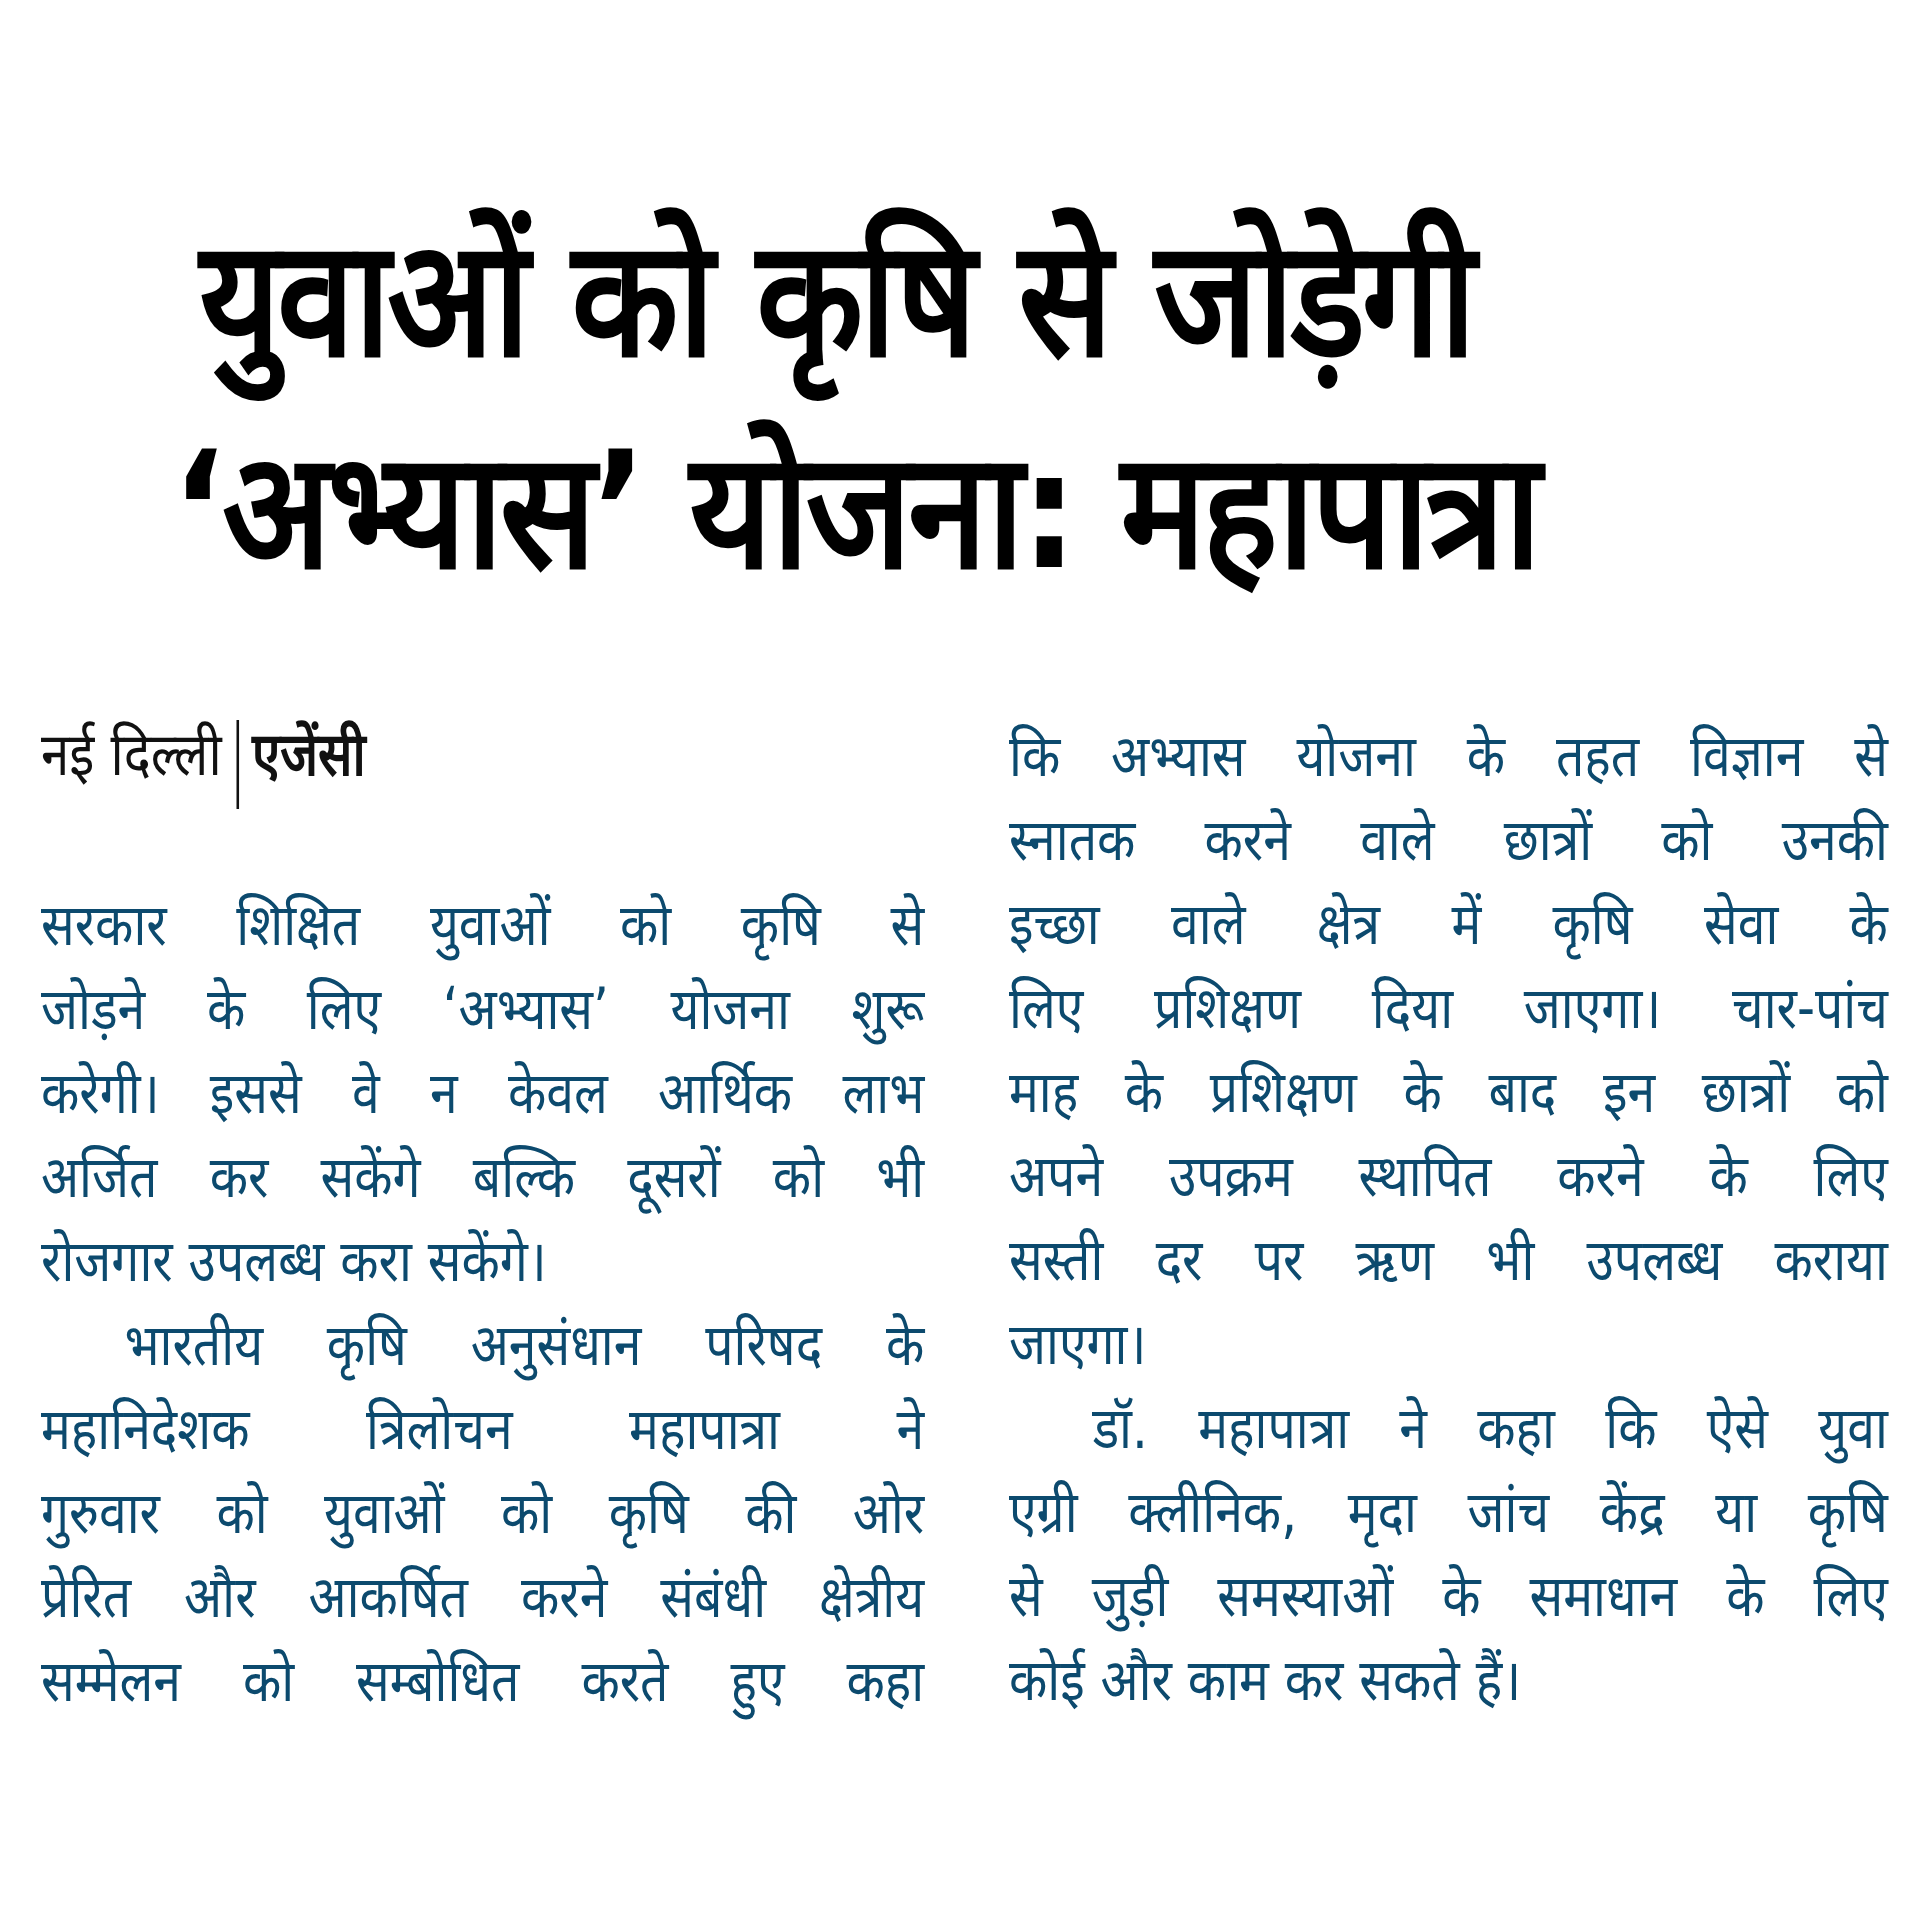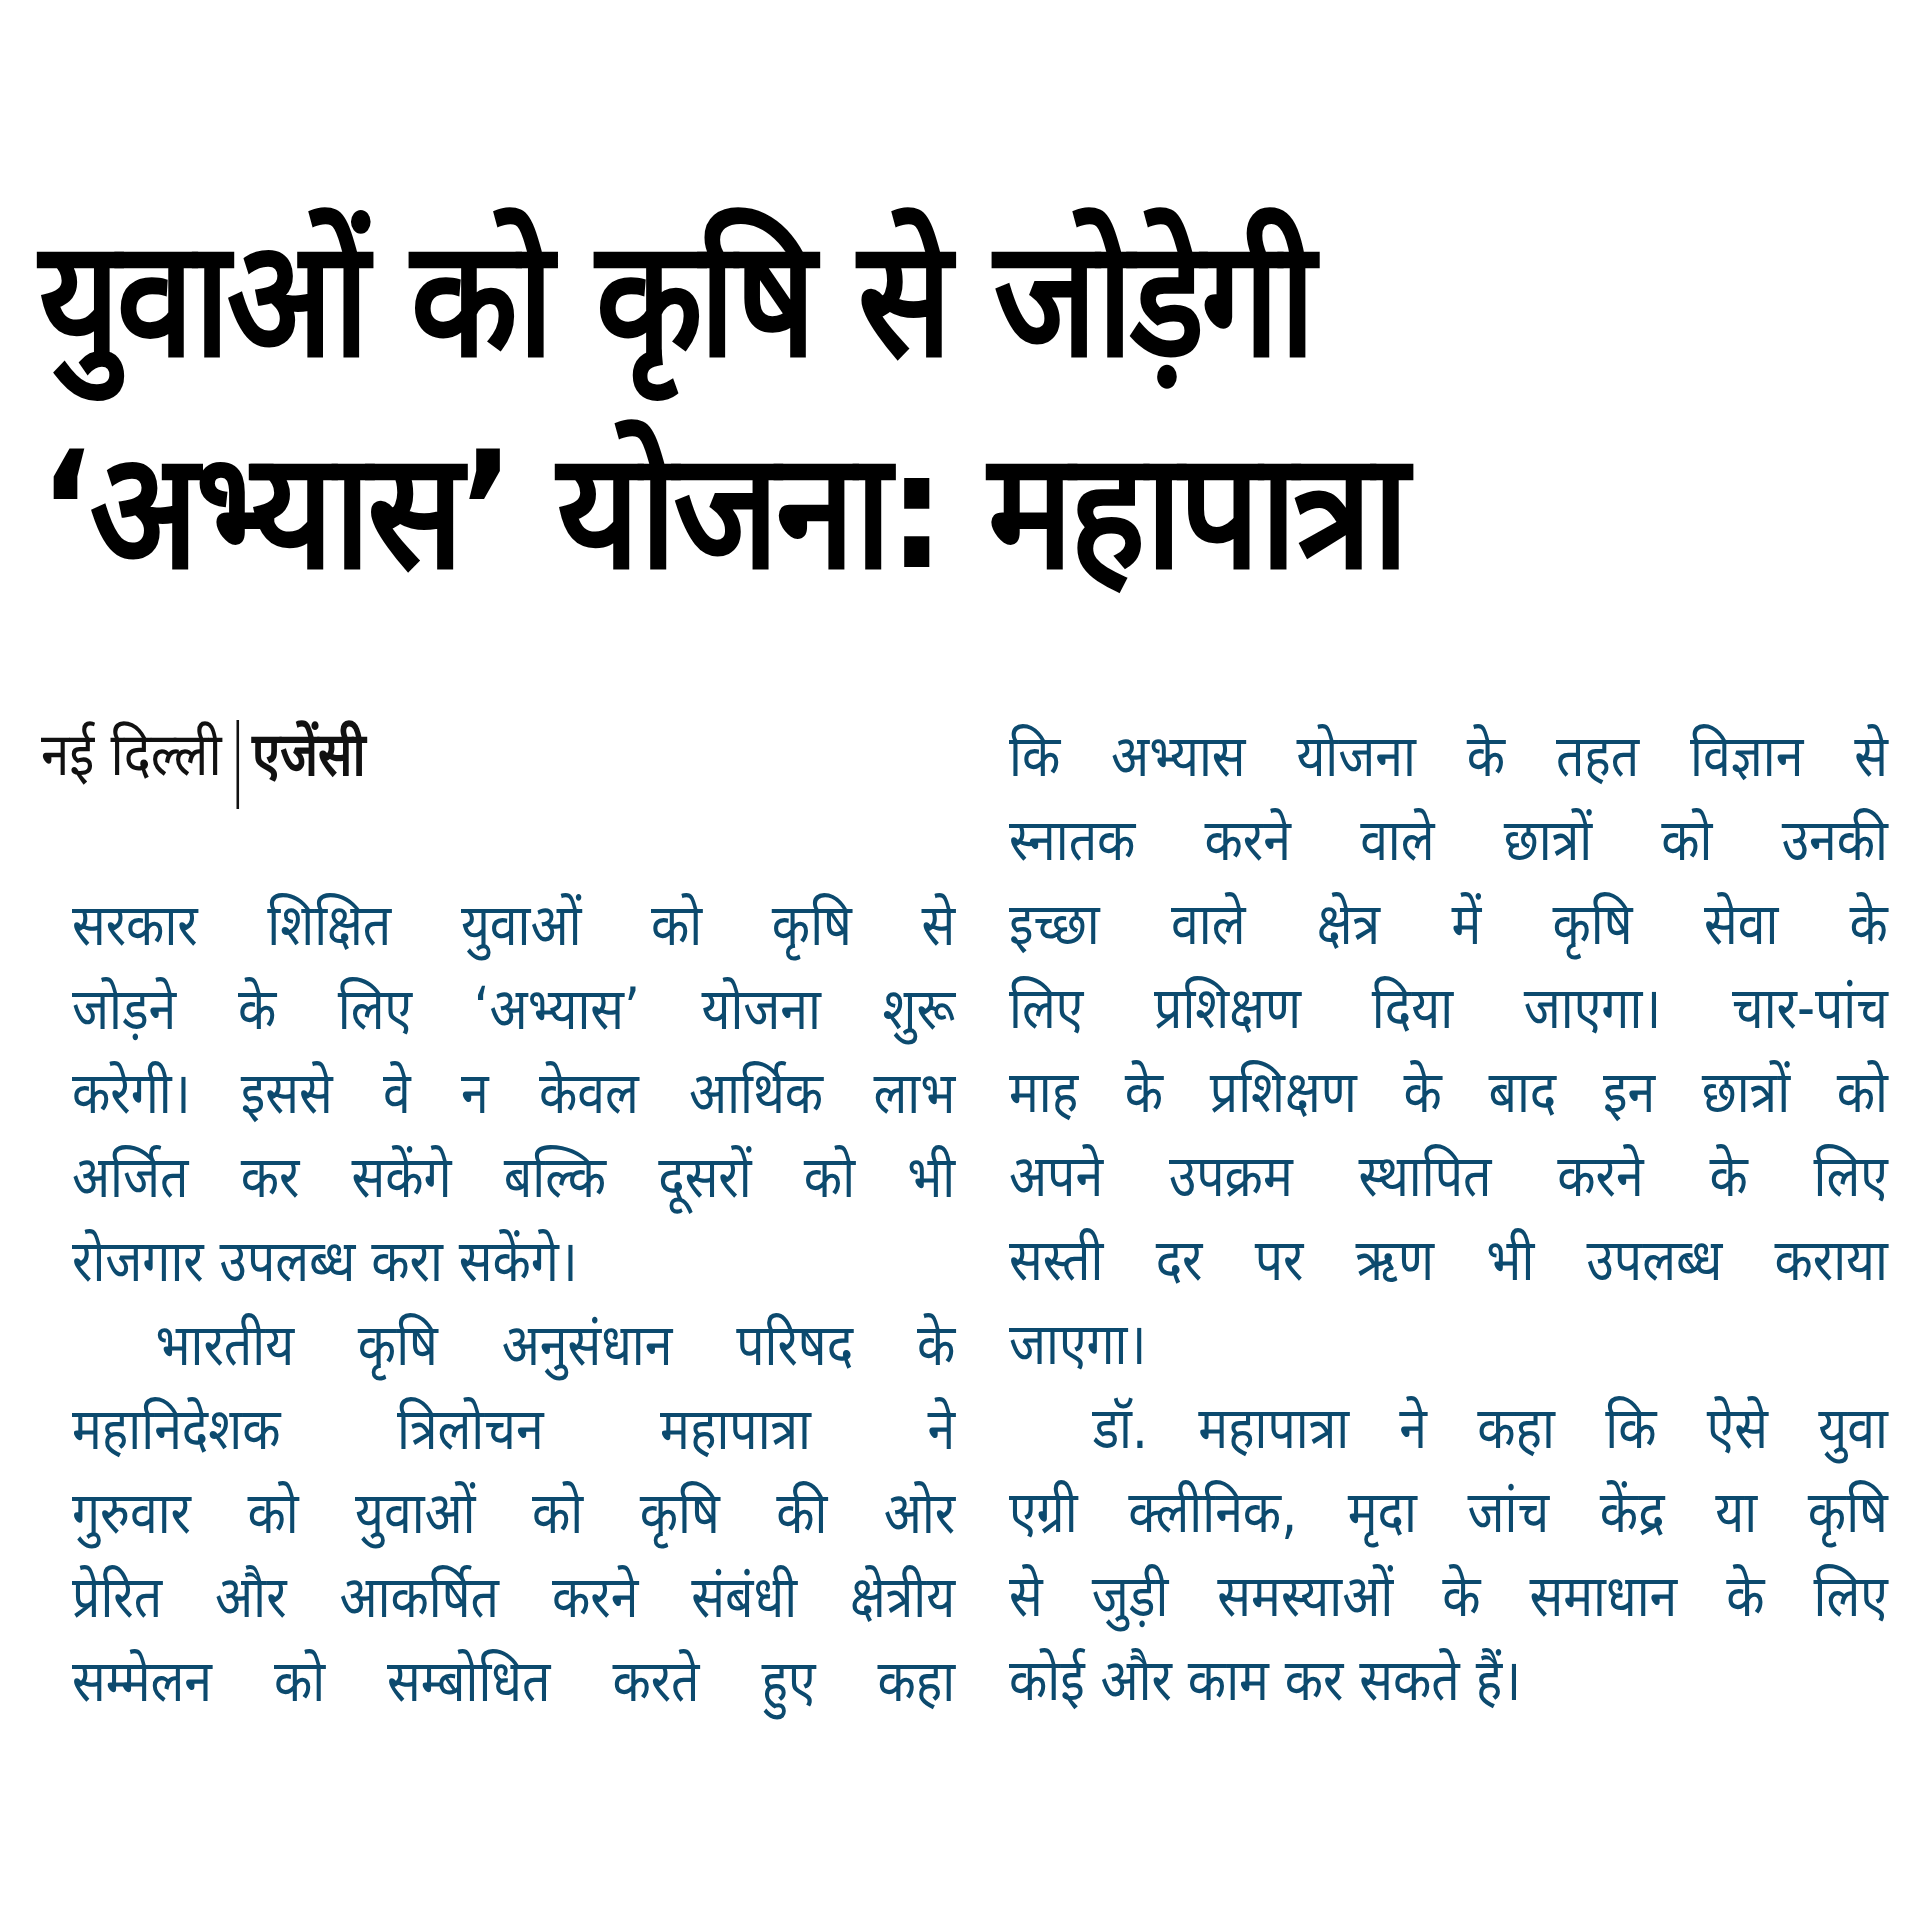--- a/index.html
+++ b/index.html
@@ -24,20 +24,21 @@
     .headline {
       position: absolute;
       left: 39px;
       top: 193px;
       width: 1854px;
       margin: 0;
       font-family: "DejaVu Sans", sans-serif;
       font-weight: bold;
       color: #000;
       letter-spacing: -3.9px;
+      text-align: center;
     }
     .headline .hl-line {
       display: block;
       font-size: 162px;
       line-height: 212px;
       white-space: nowrap;
       transform: scaleX(0.86);
       transform-origin: left center;
     }
     .headline .hl-line.line2 {
@@ -69,21 +70,20 @@
     .column {
       position: absolute;
       font-size: 58px;
       line-height: 84px;
       color: #0c4a6e;
     }
     .column.left {
       left: 41px;
       top: 883px;
       width: 883px;
-      margin-left: 31px;
     }
     .column.right {
       left: 1009px;
       top: 714px;
       width: 879px;
     }
     .para {
       margin: 0;
       text-align: justify;
       text-align-last: left;

